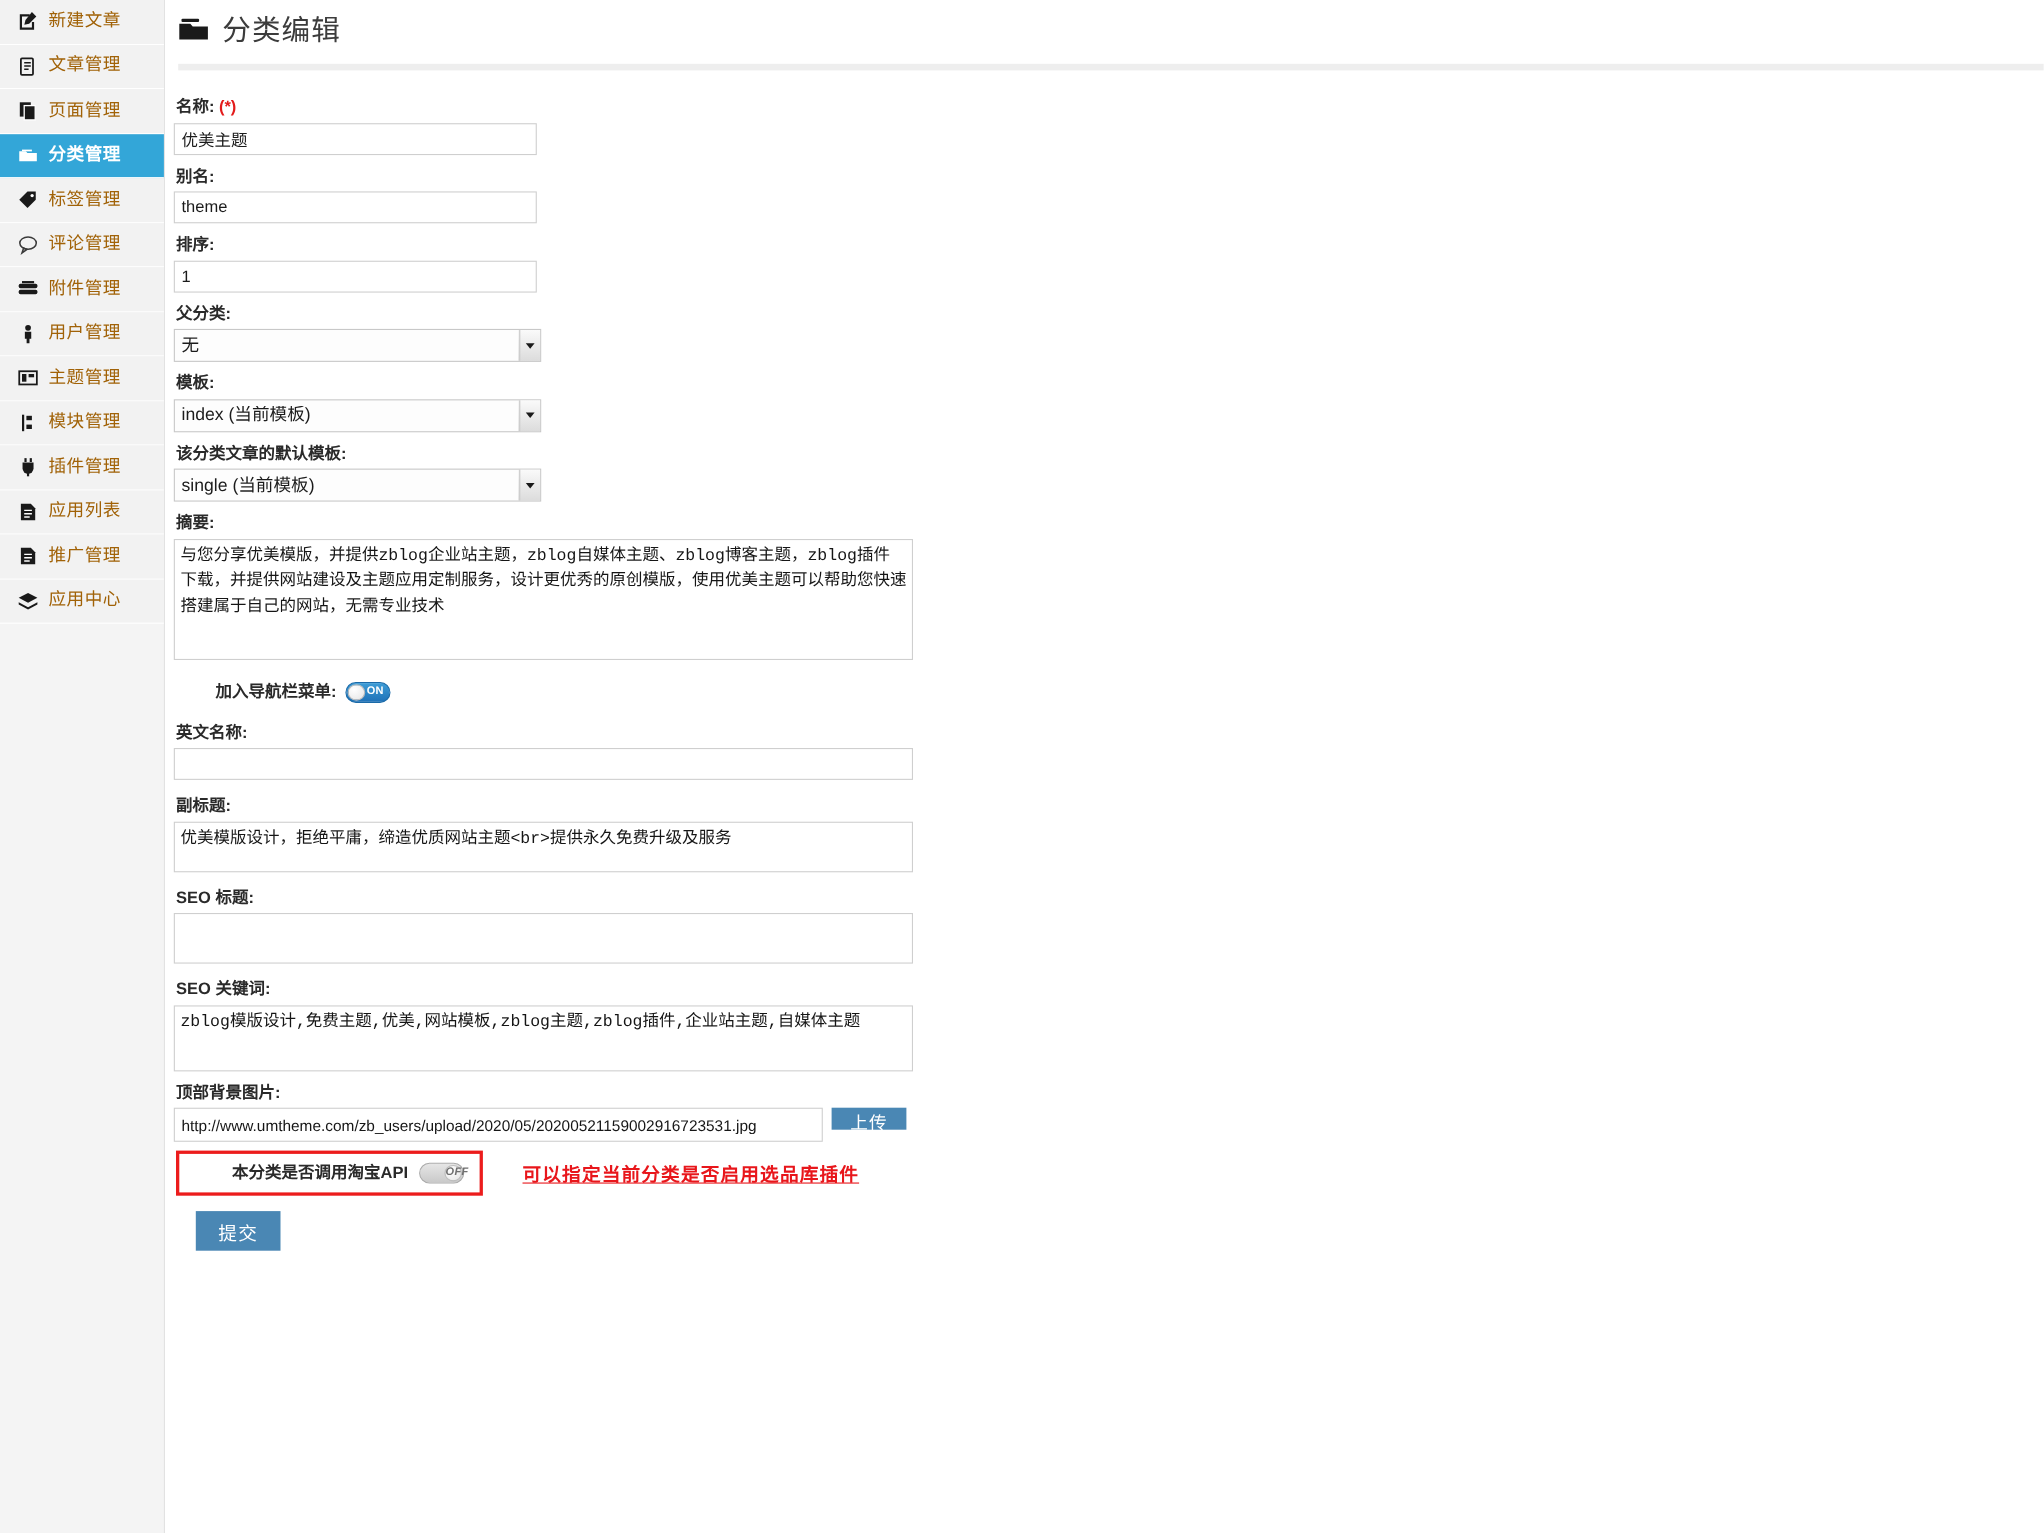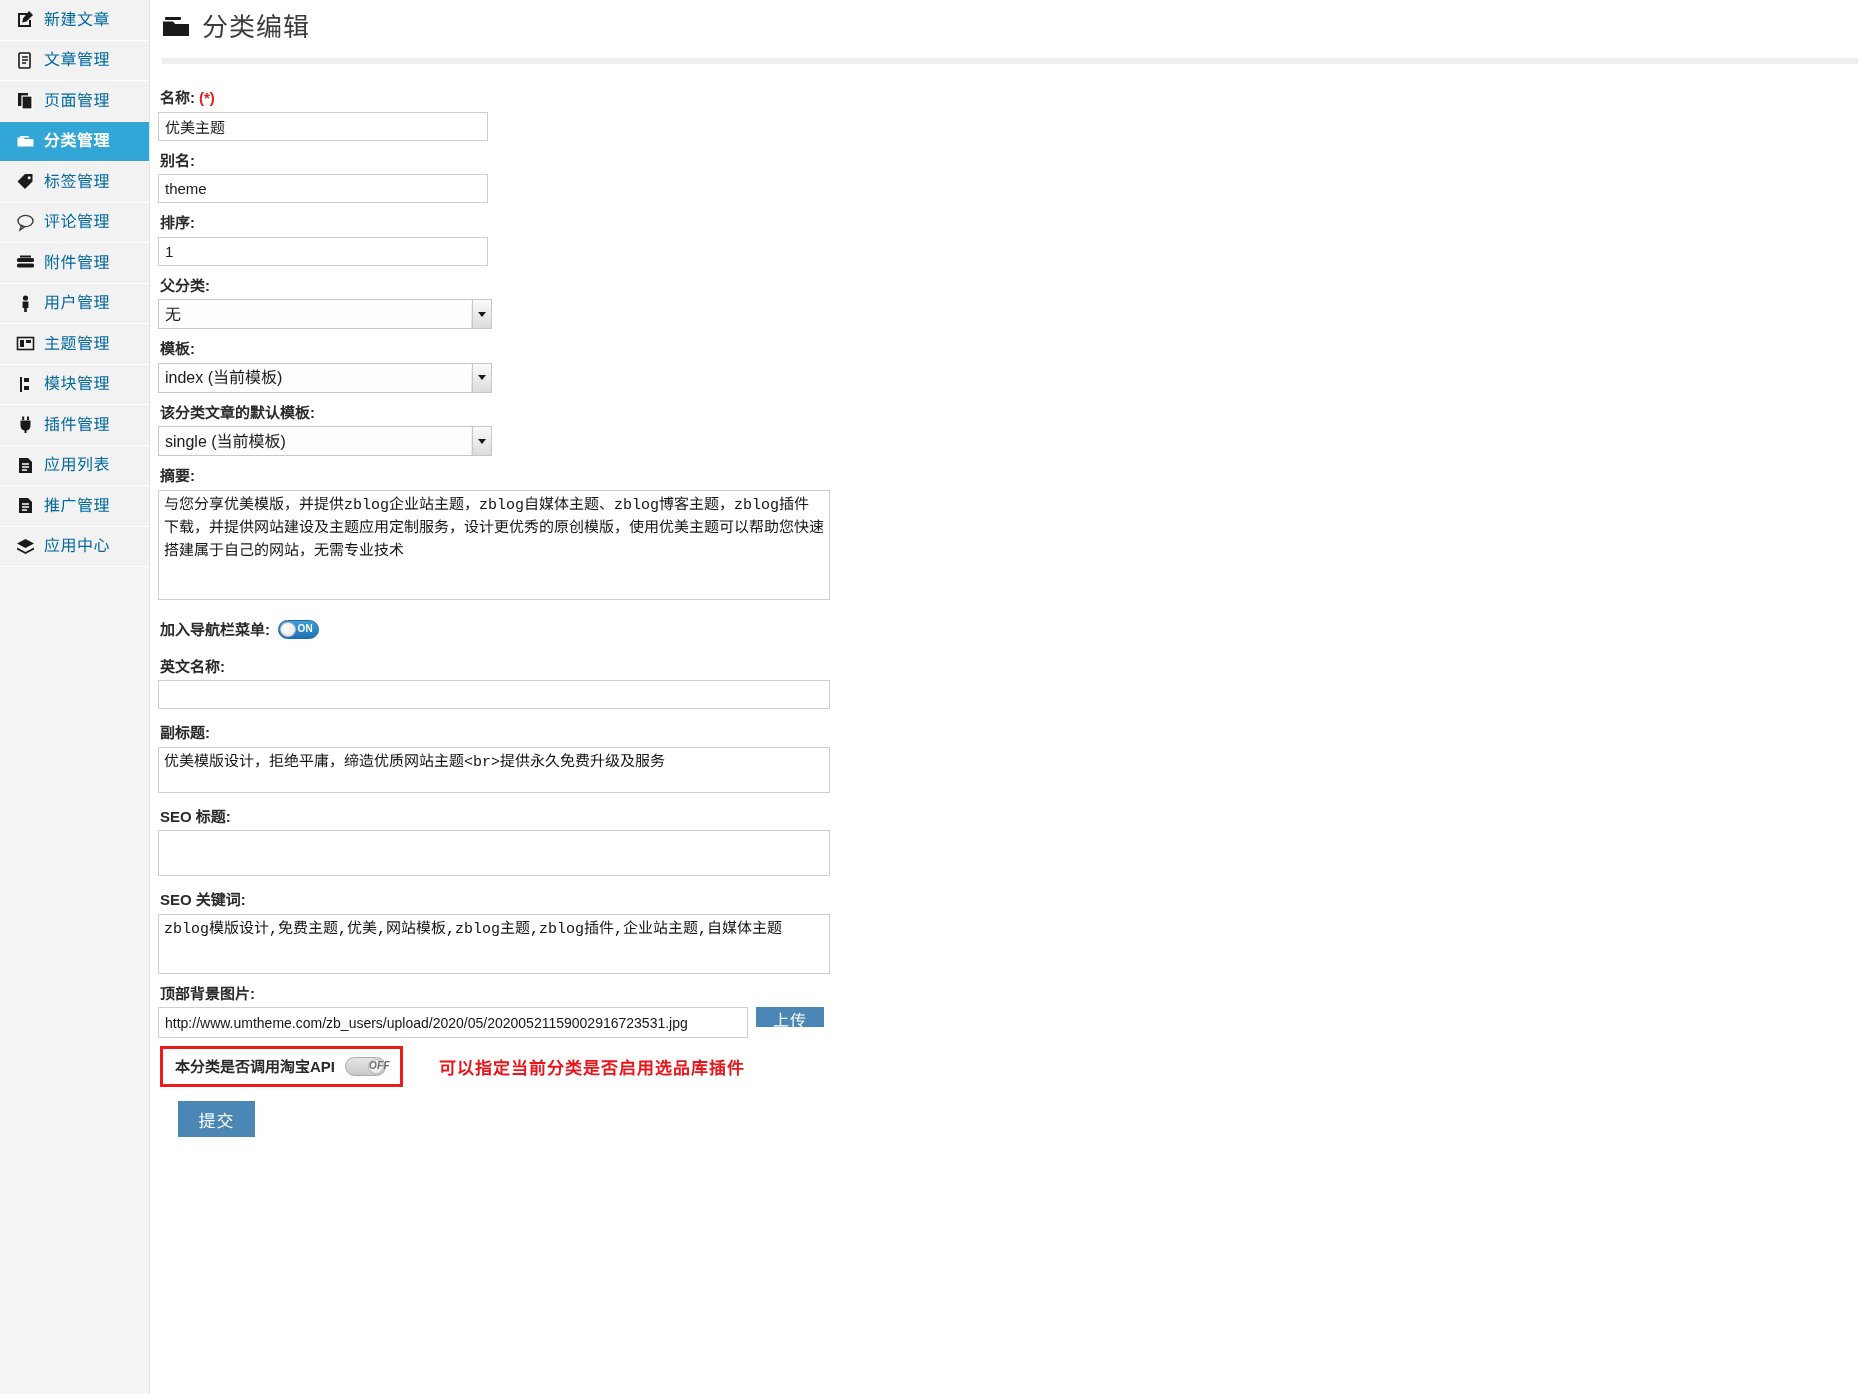--- a/index.html
+++ b/index.html
@@ -20,21 +20,21 @@
     border-right: 1px solid #e2e2e2;
     padding-top: 0;
   }
   .nav-item {
     display: flex;
     align-items: center;
     gap: 9px;
     height: 40.5px;
     padding-left: 16px;
     font-size: 16px;
-    color: #0369a1;
+    color: #a16207;
     background: #f2f2f2;
     border-bottom: 1px solid #ffffff;
     cursor: pointer;
     white-space: nowrap;
   }
   .nav-item.active {
     background: #33a6d8;
     color: #ffffff;
     font-weight: bold;
   }
@@ -196,20 +196,21 @@
     font-size: 10px; font-weight: bold;
     font-family: "Liberation Sans", sans-serif;
     letter-spacing: 0.3px;
   }
   .toggle.on .tx { right: 5px; color: #ffffff; }
   .toggle.off .tx { left: 23px; color: #6f6f6f; font-style: italic; }
 
   .inline-lbl {
     font-size: 15px; font-weight: bold; color:#2a2a2a;
     line-height: 1;
+    margin-left: 36px;
   }
 
   
   .upload-row { display: flex; align-items: stretch; gap: 8px; }
   .btn-upload {
     background: #4a87b4;
     color: #fff;
     border: none;
     font-size: 16px;
     padding: 0 17px;
@@ -238,20 +239,21 @@
     padding: 8px 14px 8px 12px;
     margin-left: 2px;
   }
   .note-red {
     color: #e8161b;
     font-size: 17px;
     font-weight: bold;
     letter-spacing: 1px;
     margin-left: 36px;
     white-space: nowrap;
+    text-decoration: underline;
   }
   .bottom-row { display:flex; align-items:center; }
 
   .btn-submit {
     background: #4a87b4;
     color: #fff;
     border: none;
     font-size: 17px;
     width: 77px; height: 36px;
     cursor: pointer;

